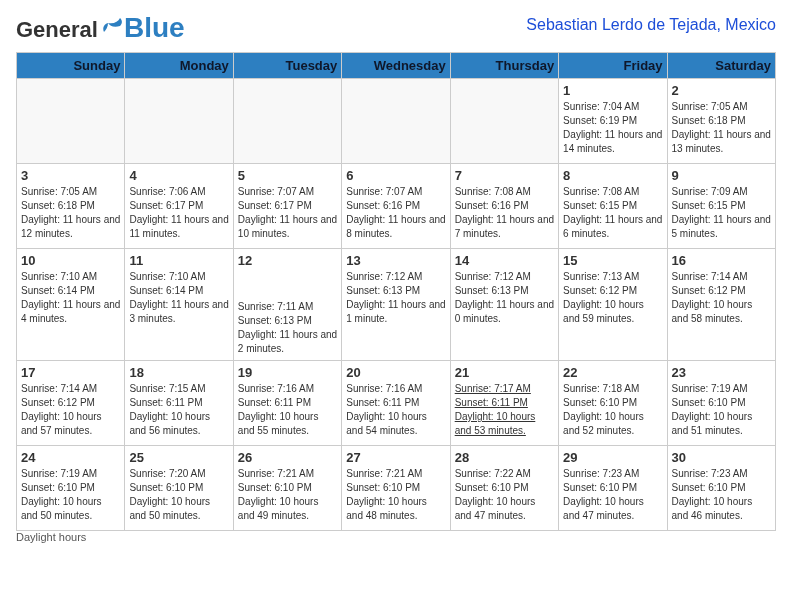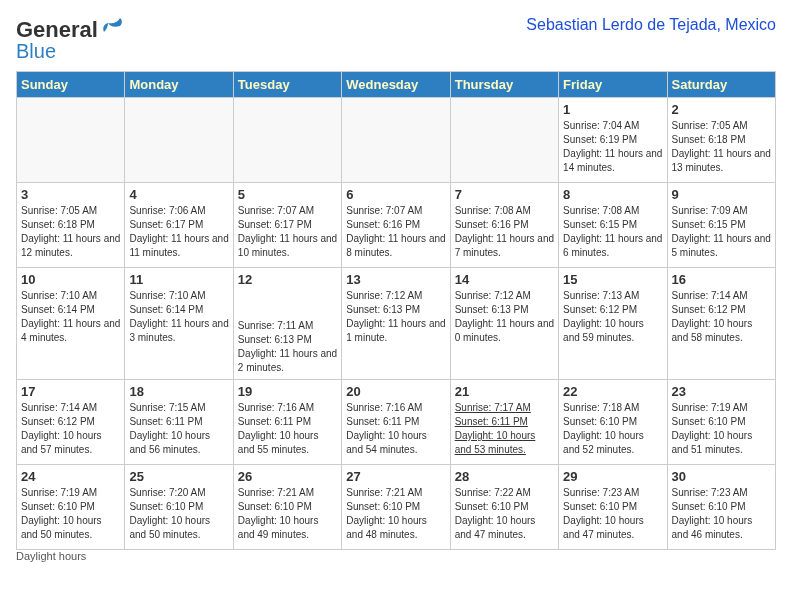--- a/index.html
+++ b/index.html
@@ -11,33 +11,33 @@
       padding: 16px;
     }
     .header-area {
       display: flex;
       justify-content: space-between;
       align-items: flex-start;
       margin-bottom: 8px;
     }
     .logo {
       display: flex;
-      flex-direction: column;
-      align-items: flex-start;
+      flex-direction: row;
+      align-items: flex-end;
     }
     .logo-text-general {
       font-size: 22px;
       font-weight: bold;
       color: #333;
       display: flex;
       align-items: center;
     }
     .logo-text-blue {
-      font-size: 20px;
-      font-weight: normal;
+      font-size: 28px;
+      font-weight: bold;
       color: #2d7fc1;
     }
     .logo-bird {
       color: #2d7fc1;
       font-size: 22px;
       margin-left: 2px;
     }
     .title-block {
       text-align: right;
     }
@@ -50,25 +50,25 @@
       font-size: 16px;
       color: #1d4ed8;
     }
     .calendar-table {
       width: 100%;
       border-collapse: collapse;
       table-layout: fixed;
     }
     .calendar-table th {
       background-color: #2d7fc1;
-      color: #fef9c3;
+      color: #0f172a;
       font-size: 13px;
       font-weight: bold;
       padding: 5px 4px;
-      text-align: left;
+      text-align: right;
       border: 1px solid #ccc;
     }
     .calendar-table td {
       vertical-align: top;
       border: 1px solid #ccc;
       padding: 4px;
       font-size: 10.5px;
       color: #333;
       min-height: 80px;
       height: 85px;

